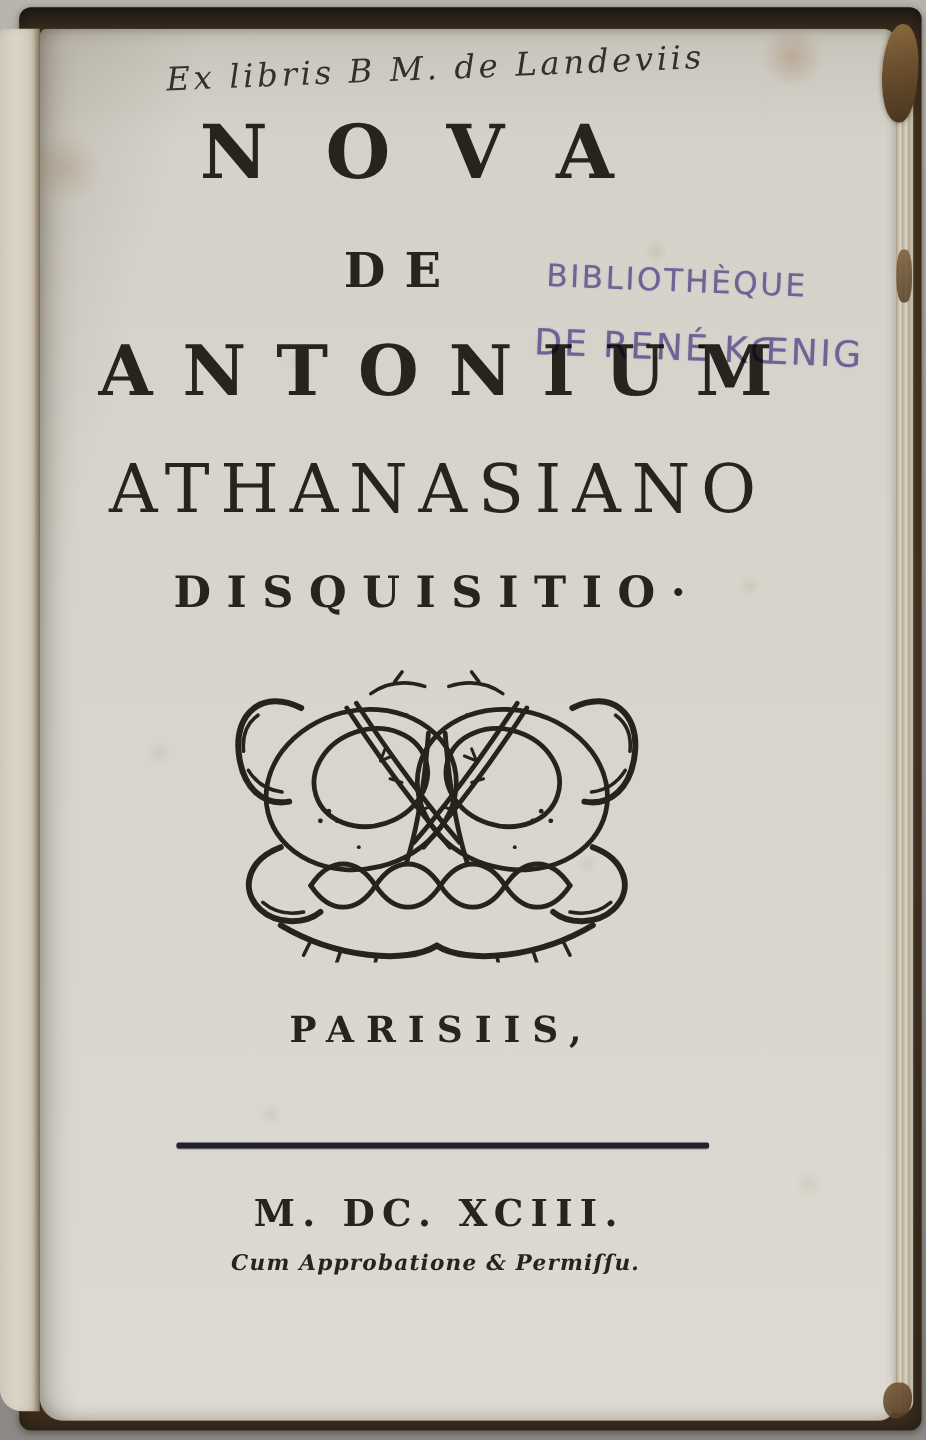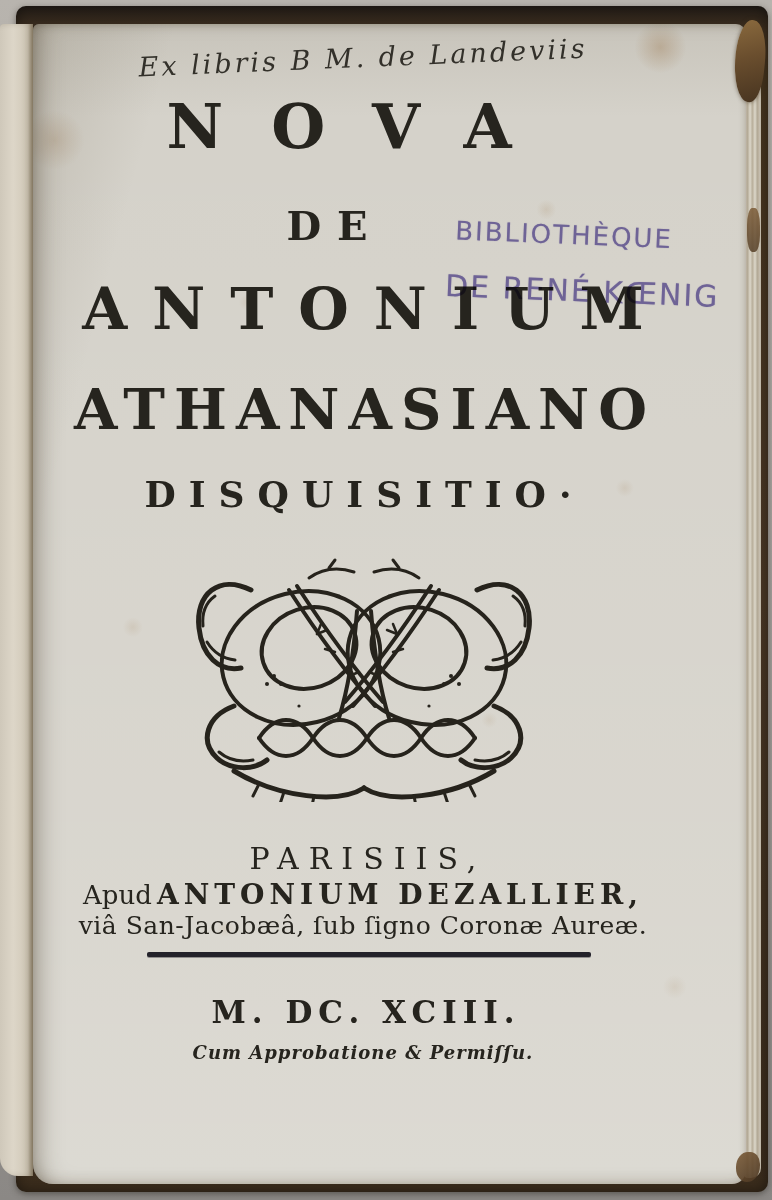--- a/index.html
+++ b/index.html
@@ -82,39 +82,39 @@
 
   .inscription{
     top:20px;
     font-style:italic;font-size:27px;letter-spacing:3px;
     color:#8d6c53;transform:rotate(-2.4deg);
     opacity:.92;white-space:nowrap;
   }
   .t-nova{top:70px;font-size:62px;font-weight:bold;letter-spacing:48px;box-sizing:border-box;}
   .t-de{top:181px;font-size:40px;font-weight:bold;letter-spacing:16px;padding-left:16px;box-sizing:border-box;transform:translateX(-36px);}
   .t-symbolo{top:255px;font-size:58px;font-weight:bold;letter-spacing:25px;padding-left:25px;box-sizing:border-box;}
-  .t-athanasiano{top:356px;font-size:56px;font-weight:bold;letter-spacing:9px;padding-left:4px;box-sizing:border-box;}
+  .t-athanasiano{top:356px;font-size:56px;font-weight:normal;letter-spacing:9px;padding-left:4px;box-sizing:border-box;}
   .t-disquisitio{top:452px;font-size:36px;font-weight:bold;letter-spacing:13px;padding-left:3px;box-sizing:border-box;}
 
   .stamp{
     position:absolute;left:421px;top:198px;width:330px;
     font-family:"DejaVu Sans", sans-serif;
     color:rgba(124,112,184,.88);
     transform:rotate(2.3deg);
     mix-blend-mode:multiply;
     z-index:5;
     text-shadow:0 0 1px rgba(124,112,184,.55);
     white-space:nowrap;
   }
   .stamp .l1{font-size:26px;letter-spacing:2px;}
   .stamp .l2{font-size:30px;letter-spacing:2px;margin-top:23px;margin-left:-8px;}
 
   .ornament{position:absolute;left:156px;top:532px;}
 
-  .t-parisiis{top:819px;font-size:30px;font-weight:normal;letter-spacing:10px;padding-left:10px;box-sizing:border-box;}
+  .t-parisiis{top:819px;font-size:30px;font-weight:bold;letter-spacing:10px;padding-left:10px;box-sizing:border-box;}
   .t-publisher{top:856px;white-space:nowrap;}
   .t-publisher .prefix{font-size:26px;}
   .t-publisher .name{font-size:28px;font-weight:bold;letter-spacing:5px;}
   .t-address{top:889px;font-size:25px;letter-spacing:.5px;white-space:nowrap;}
   .rule{
     position:absolute;left:114px;top:928px;width:444px;height:5px;
     background:#23222a;border-radius:2px;
     box-shadow:0 1px 0 rgba(35,34,42,.4);
   }
   .t-year{top:936px;font-size:31px;font-weight:bold;letter-spacing:6px;padding-left:6px;box-sizing:border-box;margin-top:36px;}
@@ -139,26 +139,21 @@
       <div class="t-de">DE</div>
 
       <div class="t-symbolo">ANTONIUM</div>
 
       <div class="t-athanasiano">ATHANASIANO</div>
 
       <div class="t-disquisitio">DISQUISITIO·</div>
 
       <div class="t-parisiis">PARISIIS,</div>
 
-      <div class="t-publisher">
-        <span class="prefix">Apud</span>
-        <span class="name">ANTONIUM DEZALLIER,</span>
-      </div>
-
-      <div class="t-address">viâ San-Jacobæâ, ſub ſigno Coronæ Aureæ.</div>
+
 
       <div class="t-year">M. DC. XCIII.</div>
 
       <div class="t-approbation">Cum Approbatione &amp; Permiſſu.</div>
     </div>
 
     <div class="stamp">
       <div class="l1">BIBLIOTHÈQUE</div>
       <div class="l2">DE RENÉ KŒNIG</div>
     </div>

